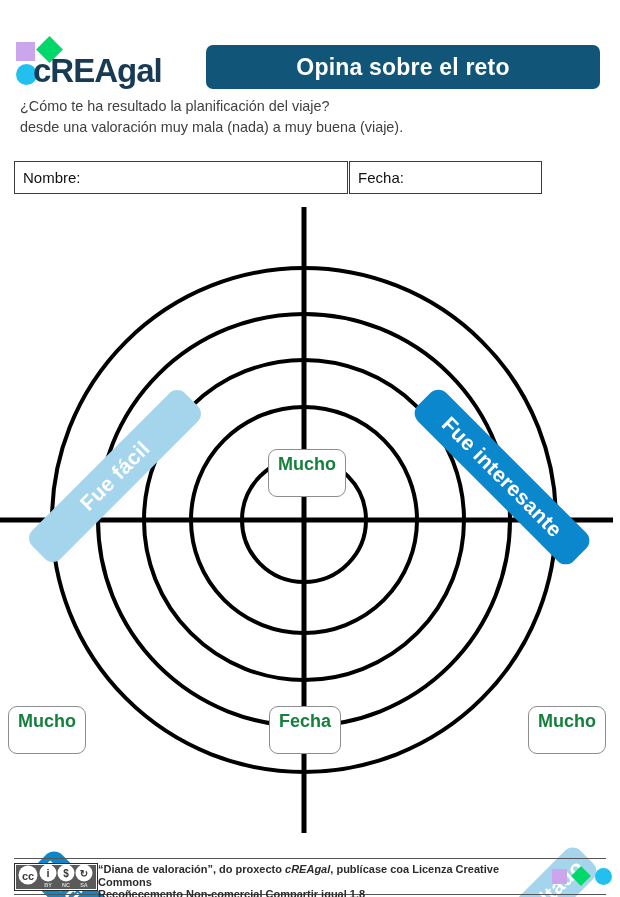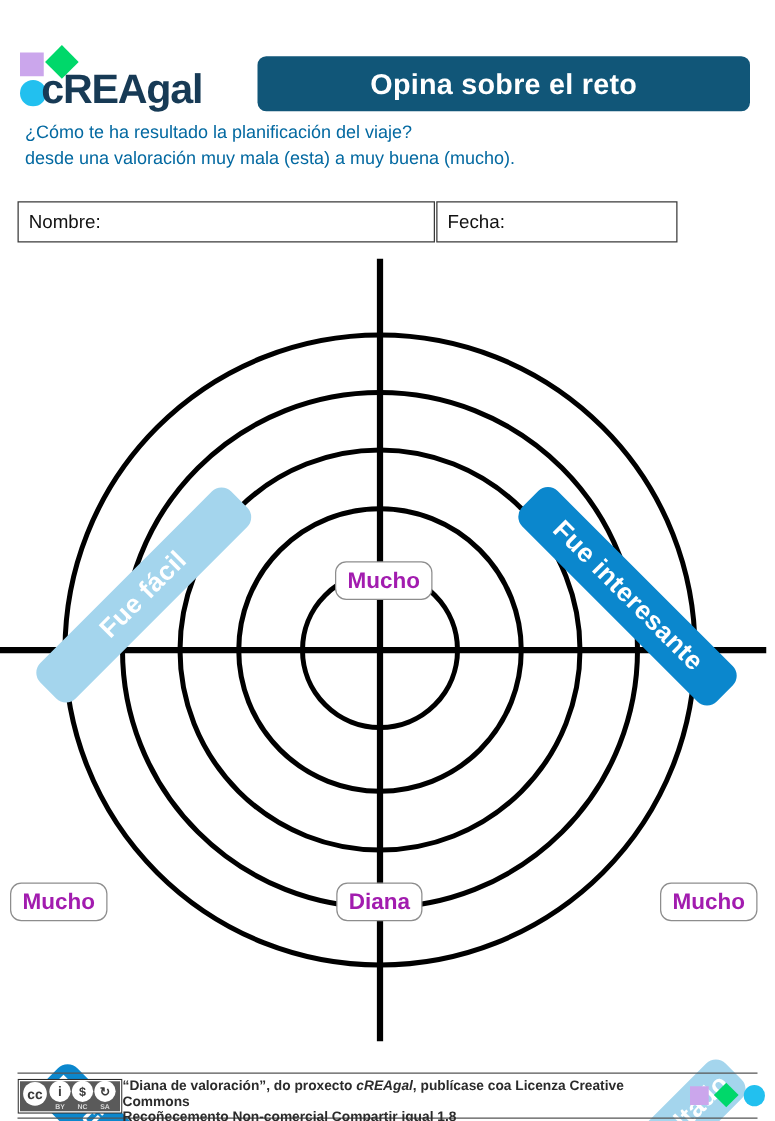--- a/index.html
+++ b/index.html
@@ -42,21 +42,21 @@
     background:#115678;border-radius:7px;
     display:flex;align-items:center;justify-content:center;margin-left:28px;
   }
   .title-pill span{
     color:#ffffff;font-size:23px;font-weight:bold;letter-spacing:.2px;
   }
 
   
   .intro{
     position:absolute;left:20px;top:96px;width:580px;
-    font-size:14.4px;line-height:20.5px;color:#0369a1;
+    font-size:14.4px;line-height:20.5px;color:#404040;
   }
   .intro div{white-space:nowrap;}
 
   
   .fields{
     position:absolute;left:14px;top:161px;width:528px;height:33px;
     display:flex;
   }
   .field{
     border:1px solid #3a3a3a;background:#fff;
@@ -68,22 +68,22 @@
 
   
   .diana{
     position:absolute;left:0;top:200px;width:620px;height:650px;
   }
   .diana svg{display:block;}
 
   .lbl{
     position:absolute;
     background:#ffffff;border:1px solid #8d8d8d;border-radius:9px;
-    font-size:18px;font-weight:bold;color:#a21caf;
-    padding:4px 9px 5px 9px;
+    font-size:18px;font-weight:bold;color:#15803d;
+    padding:4px 9px 22px 9px;
     white-space:nowrap;
     box-sizing:border-box;
     line-height:20px;
   }
   .lbl-top{left:268px;top:249px;}
   .lbl-left{left:8px;top:506px;}
   .lbl-right{left:528px;top:506px;}
   .lbl-center{left:269px;top:506px;}
 
   
@@ -154,21 +154,21 @@
       <div class="logo-word"><span>cREAgal</span></div>
     </div>
 
     <div class="title-pill">
       <span>Opina sobre el reto</span>
     </div>
   </div>
 
   <div class="intro">
     <div>¿Cómo te ha resultado la planificación del viaje?</div>
-    <div>desde una valoración muy mala (esta) a muy buena (mucho).</div>
+    <div>desde una valoración muy mala (nada) a muy buena (viaje).</div>
   </div>
 
   <div class="fields">
     <div class="field name">
       <span>Nombre:</span>
     </div>
     <div class="field date">
       <span>Fecha:</span>
     </div>
   </div>
@@ -198,21 +198,21 @@
       <span>Participé en mi grupo</span>
     </div>
     <div class="ribbon light rib-br">
       <span>Me gusta el resultado</span>
     </div>
 
     <div class="lbl lbl-top">Mucho</div>
 
     <div class="lbl lbl-left">Mucho</div>
     <div class="lbl lbl-right">Mucho</div>
-    <div class="lbl lbl-center">Diana</div>
+    <div class="lbl lbl-center">Fecha</div>
   </div>
 
   <div class="footer-rule"></div>
   <div class="footer-rule2"></div>
 
   <div class="cc-badge">
     <svg width="84" height="28" viewBox="0 0 84 28">
       <rect x="0.5" y="0.5" width="83" height="27" fill="#ffffff" stroke="#2b2b2b" stroke-width="1"></rect>
       <rect x="2" y="2" width="80" height="24" fill="#5a5a5a"></rect>
       <g fill="#ffffff">

